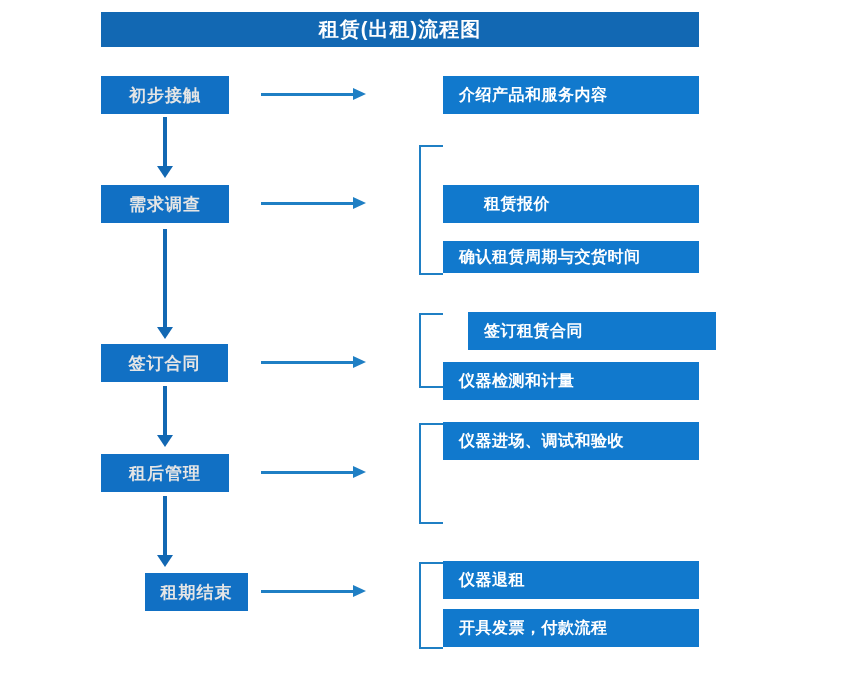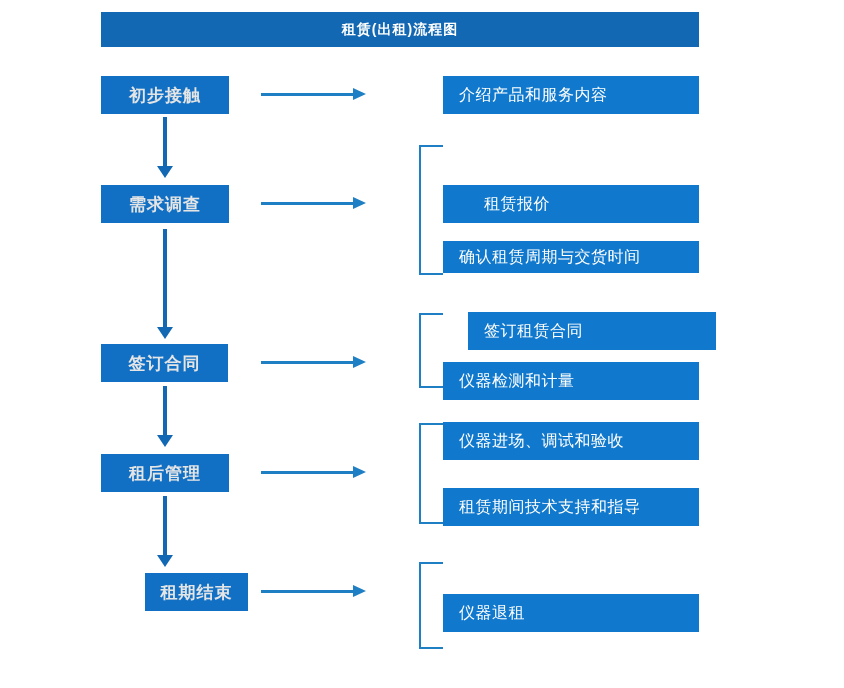--- a/index.html
+++ b/index.html
@@ -18,21 +18,21 @@
     overflow: hidden;
   }
   .title-bar {
     position: absolute;
     left: 101px;
     top: 12px;
     width: 598px;
     height: 35px;
     background: #1268b3;
     color: #ffffff;
-    font-size: 14px;
+    font-size: 20px;
     font-weight: bold;
     display: flex;
     align-items: center;
     justify-content: center;
     letter-spacing: 1px;
   }
   .stage-box {
     position: absolute;
     background: #1170c4;
     color: #e5e5e5;
@@ -41,21 +41,21 @@
     display: flex;
     align-items: center;
     justify-content: center;
     letter-spacing: 1px;
   }
   .detail-box {
     position: absolute;
     background: #1179cd;
     color: #ffffff;
     font-size: 16px;
-    font-weight: normal;
+    font-weight: bold;
     display: flex;
     align-items: center;
     padding-left: 16px;
     box-sizing: border-box;
     letter-spacing: 0.5px;
   }
   .v-arrow {
     position: absolute;
     width: 4px;
     background: #1268b3;
@@ -125,17 +125,17 @@
 
   <div class="detail-box" style="left:443px; top:76px; width:256px; height:38px;">介绍产品和服务内容</div>
 
   <div class="detail-box" style="left:443px; top:185px; width:256px; height:38px;padding-left:41px;">租赁报价</div>
   <div class="detail-box" style="left:443px; top:241px; width:256px; height:32px;">确认租赁周期与交货时间</div>
 
   <div class="detail-box" style="left:468px; top:312px; width:248px; height:38px;">签订租赁合同</div>
   <div class="detail-box" style="left:443px; top:362px; width:256px; height:38px;">仪器检测和计量</div>
 
   <div class="detail-box" style="left:443px; top:422px; width:256px; height:38px;">仪器进场、调试和验收</div>
-  <div class="detail-box" style="left:443px; top:488px; width:256px; height:38px;">租赁期间技术支持和指导</div>
 
-  <div class="detail-box" style="left:443px; top:561px; width:256px; height:38px;margin-top:33px;">仪器退租</div>
+  <div class="detail-box" style="left:443px; top:561px; width:256px; height:38px;">仪器退租</div>
+  <div class="detail-box" style="left:443px; top:609px; width:256px; height:38px;">开具发票，付款流程</div>
 
 </div>
 
 </body></html>

